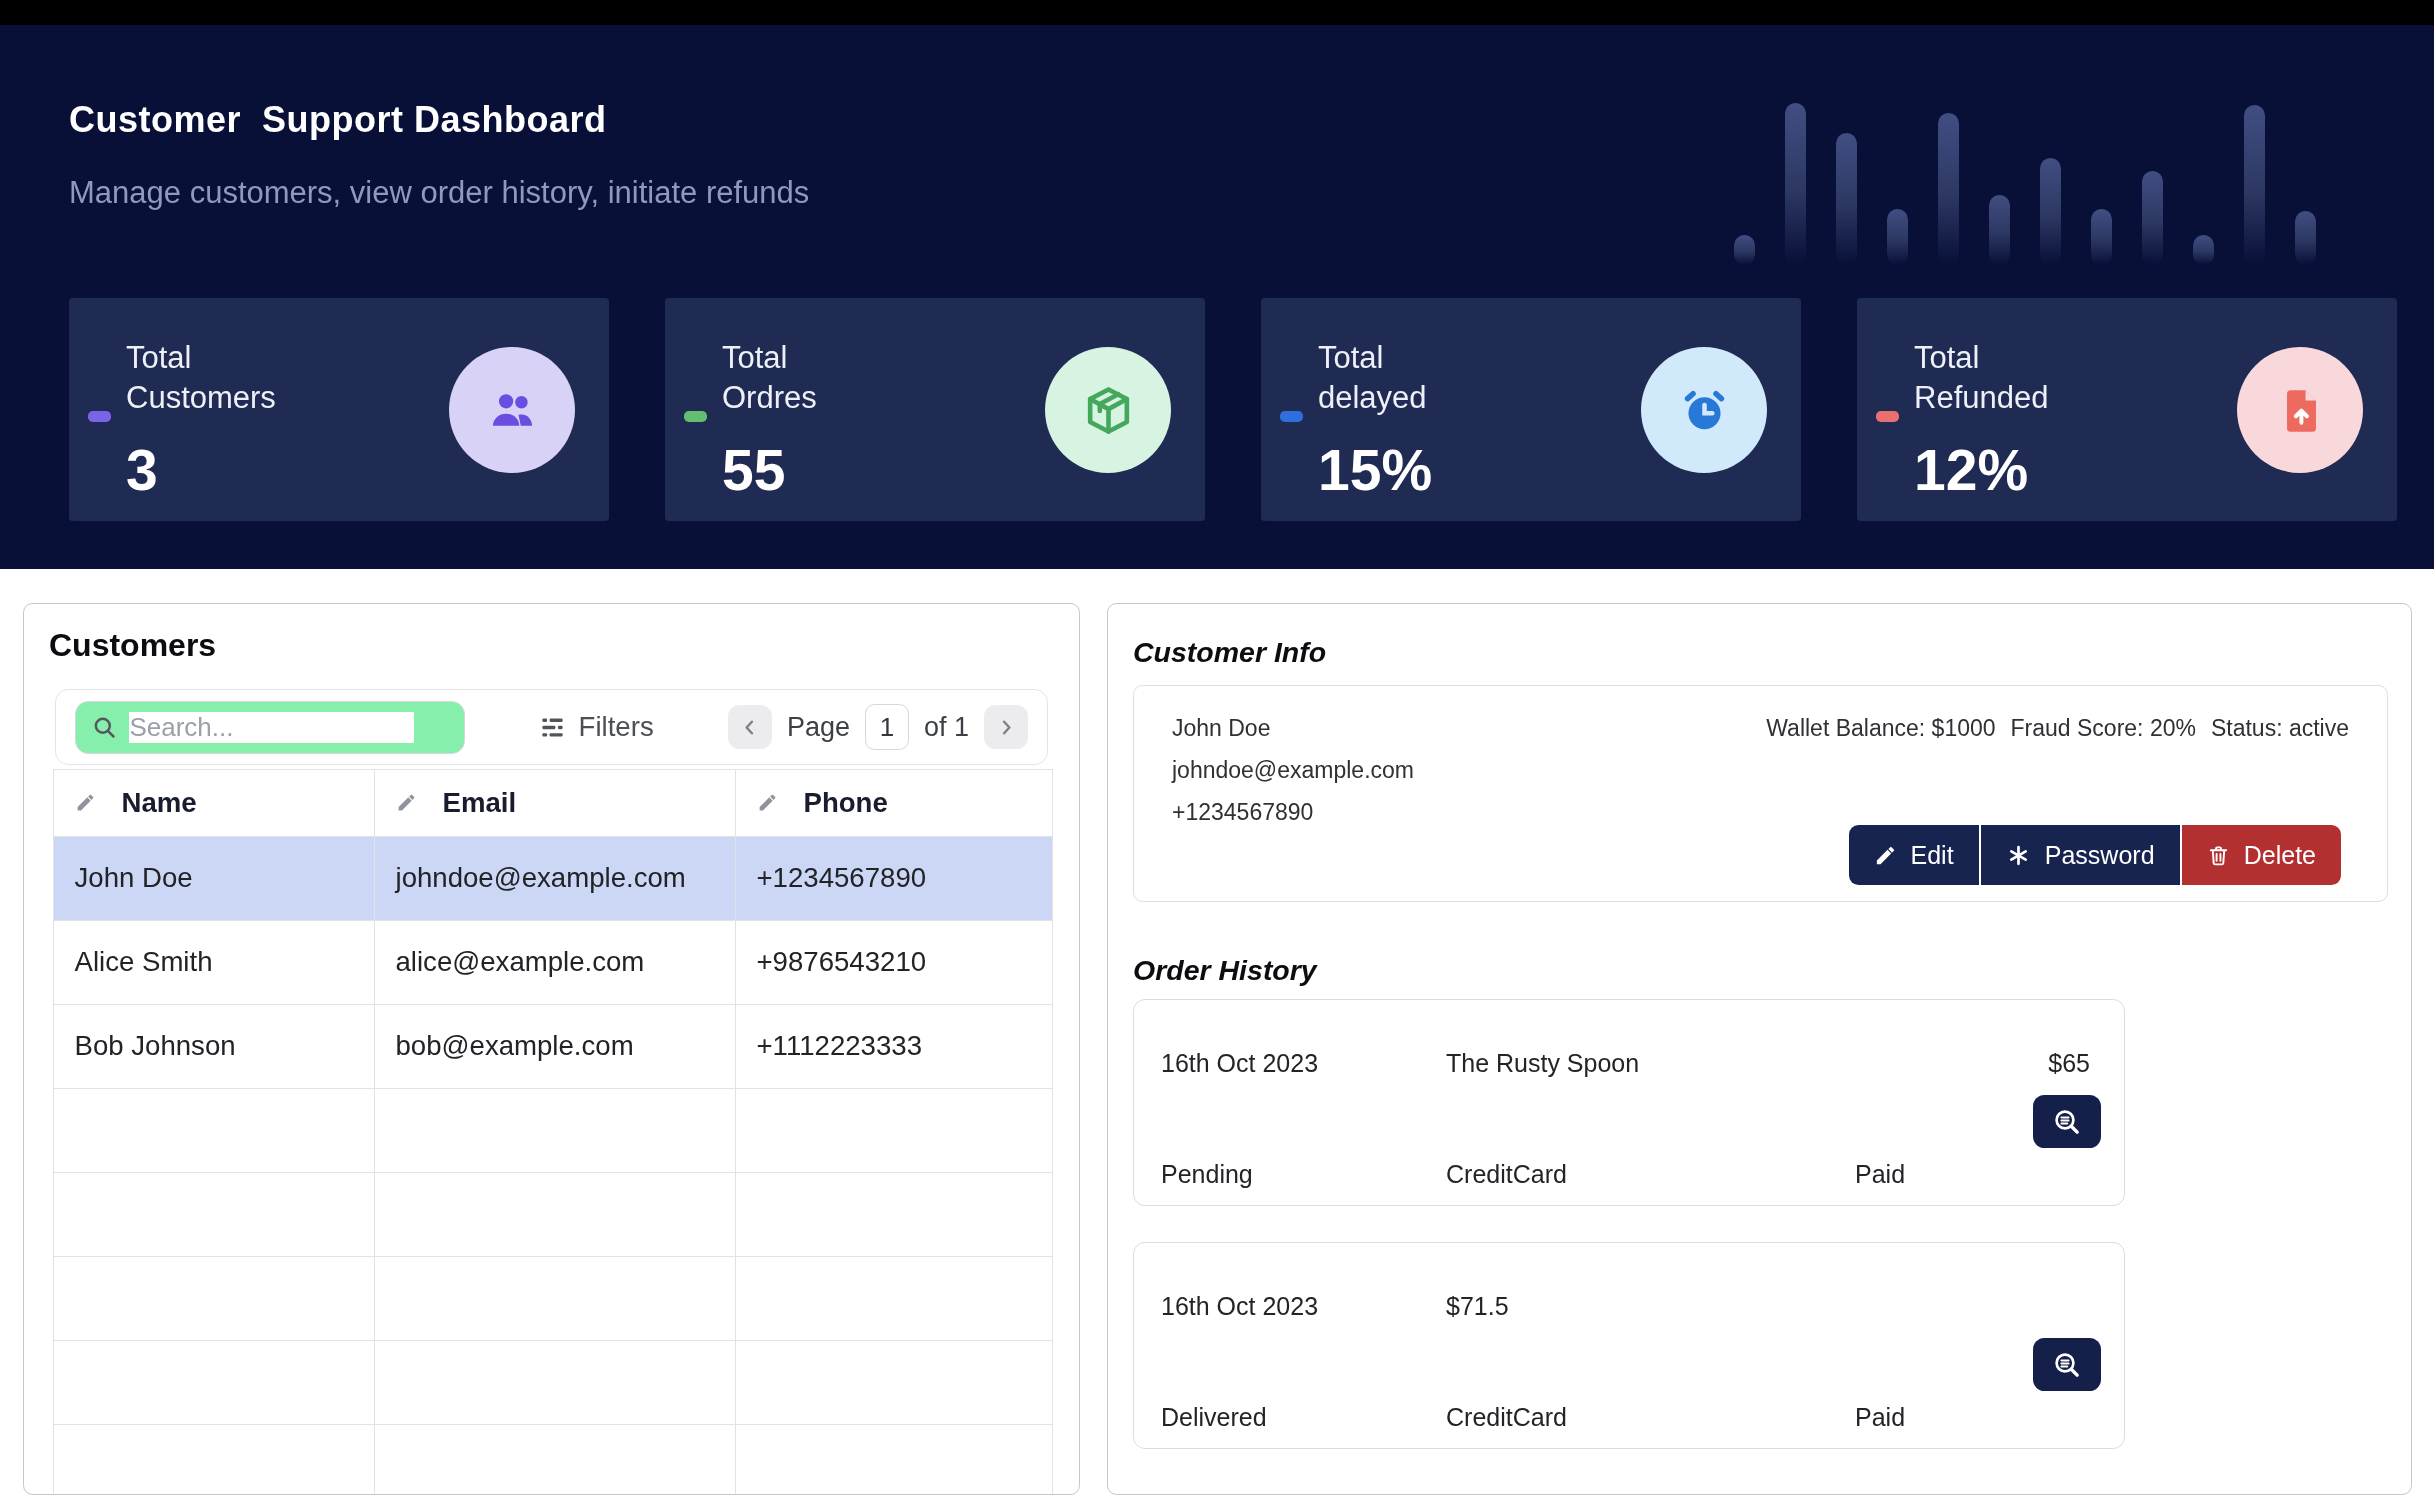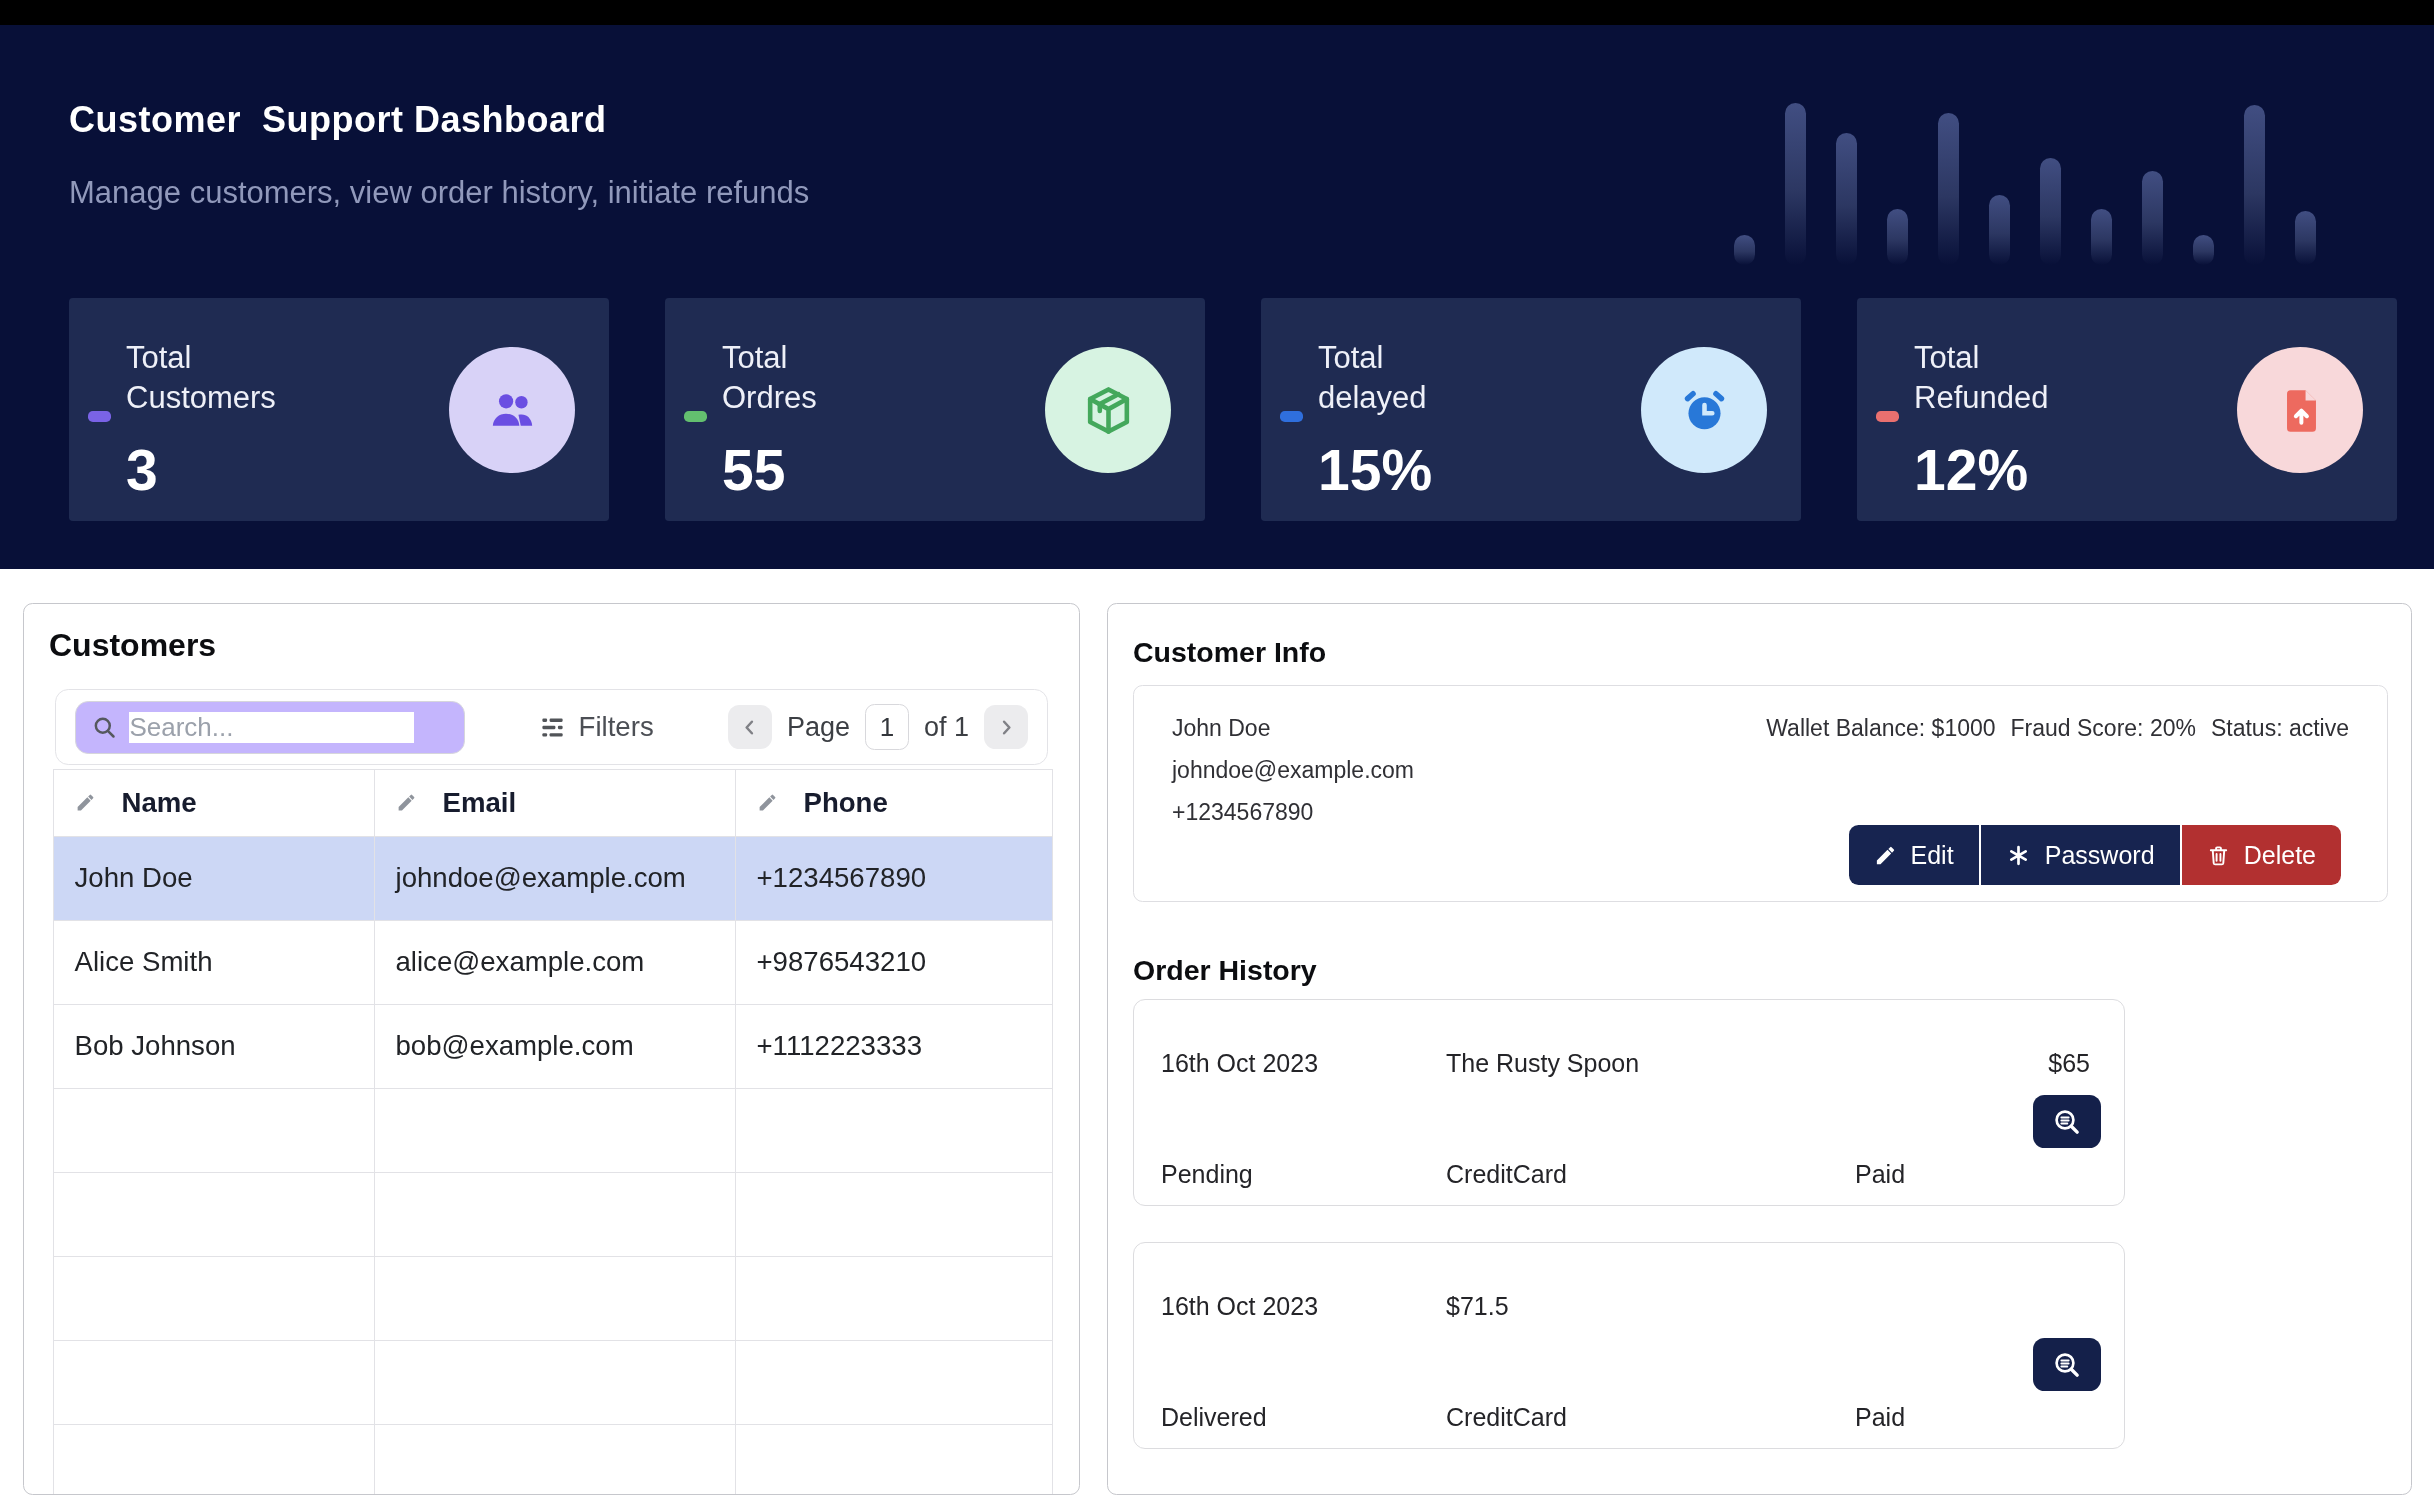--- a/index.html
+++ b/index.html
@@ -34,21 +34,21 @@
   
   .panel { position:absolute; background:#fff; border:1.4px solid #c6c7cc; border-radius:9.5px; overflow:hidden; }
   #customers-panel { left:23px; top:603px; width:1057px; height:892px; }
   #detail-panel    { left:1107px; top:603px; width:1305px; height:892px; }
 
   
   .panel-title { margin:23px 0 0 25px; font-size:32px; font-weight:700; color:#0c0d10; }
   .toolbar { margin:25px 31px 0 31px; height:76px; border:1.4px solid #e3e3e7; border-radius:13.3px;
              display:flex; align-items:center; justify-content:space-between; padding:0 19px; }
   .searchbox { width:390px; height:53px; border:1.4px solid #d6d6db; border-radius:13.3px;
-               display:flex; align-items:center; gap:11.4px; padding:0 15px; background:#c4b5fd; }
+               display:flex; align-items:center; gap:11.4px; padding:0 15px; background:#86efac; }
   .searchbox input { border:none; outline:none; font-size:26px; color:#3c3f45; width:285px;
                      font-family:"Liberation Sans", sans-serif; }
   .searchbox input::placeholder { color:#9ba1ab; }
   .filters { display:flex; align-items:center; gap:12.4px; font-size:27.6px; color:#4c4f55; cursor:pointer; }
   .pager { display:flex; align-items:center; gap:15px; }
   .pager-btn { width:44px; height:44px; background:#ececee; border-radius:11.4px; border:none;
                display:flex; align-items:center; justify-content:center; cursor:pointer; }
   .pager-label { font-size:27px; color:#3c3f44; }
   .page-input { width:44px; height:46px; border:1.4px solid #d8d8dc; border-radius:9.5px;
                 text-align:center; font-size:26px; color:#33363b; outline:none;
@@ -56,21 +56,21 @@
 
   table.cust-table { margin:3.8px 0 0 28.5px; border-collapse:collapse; table-layout:fixed; }
   .cust-table th, .cust-table td { border:1px solid #e2e2e6; padding-left:21px; text-align:left;
                                    overflow:hidden; white-space:nowrap; }
   .cust-table th { height:67px; font-size:27.6px; font-weight:700; color:#171c2e; }
   .cust-table td { height:84px; font-size:27.6px; color:#212327; }
   .cust-table th .th-inner { display:flex; align-items:center; gap:26px; }
   tr.selected td { background:#ccd7f5; }
 
   
-  .d-title { position:absolute; left:25px; font-size:28.5px; font-weight:700; color:#0c0d10; }
+  .d-title { position:absolute; left:25px; font-size:28.5px; font-weight:700; color:#0c0d10;font-style:italic; }
   #customer-info-title { top:32px; }
   #order-history-title { top:350px; }
 
   .info-card { position:absolute; left:25px; top:81px; width:1255px; height:217px;
                border:1.4px solid #dedee2; border-radius:9.5px; background:#fff; }
   .info-left { position:absolute; left:38px; top:28.5px; display:flex; flex-direction:column; gap:15px;
                font-size:23px; color:#303035; }
   .info-right { position:absolute; right:38px; top:28.5px; display:flex; flex-direction:row; gap:15px;
                 font-size:23px; color:#303035; text-align:right; }
   .btn-group { position:absolute; right:46px; bottom:16px; display:flex; gap:2.9px; }

